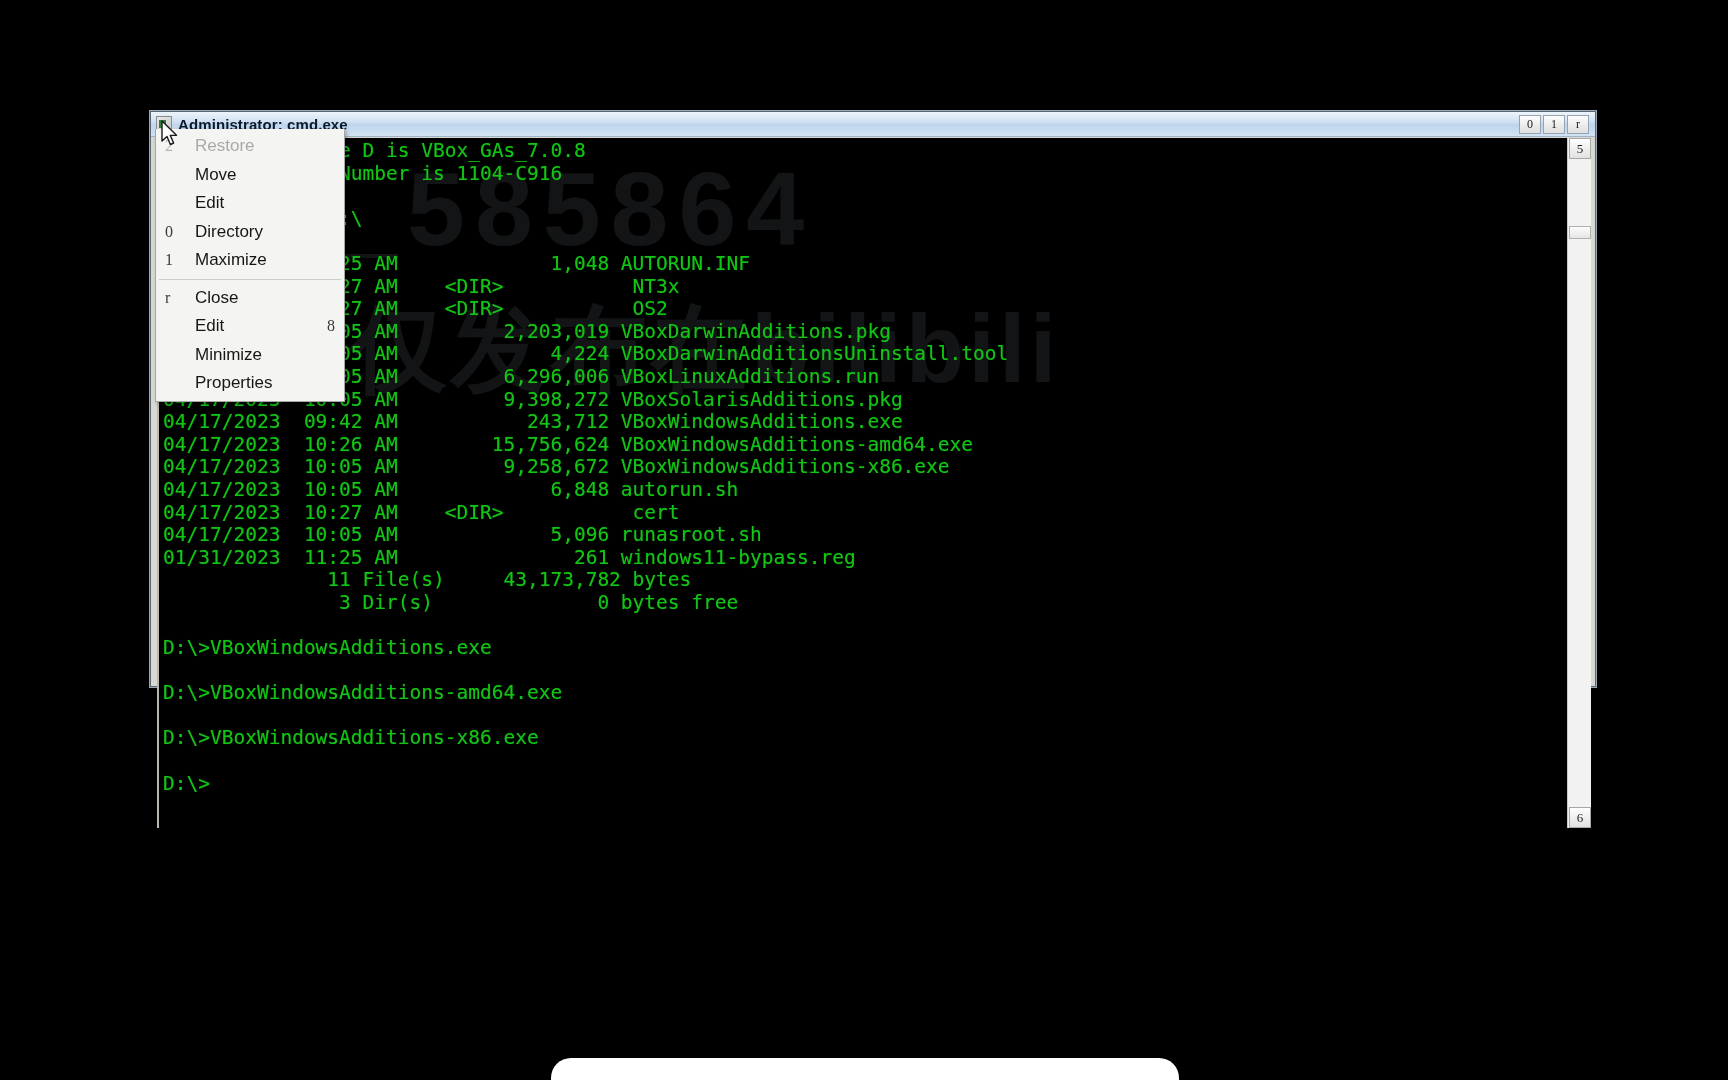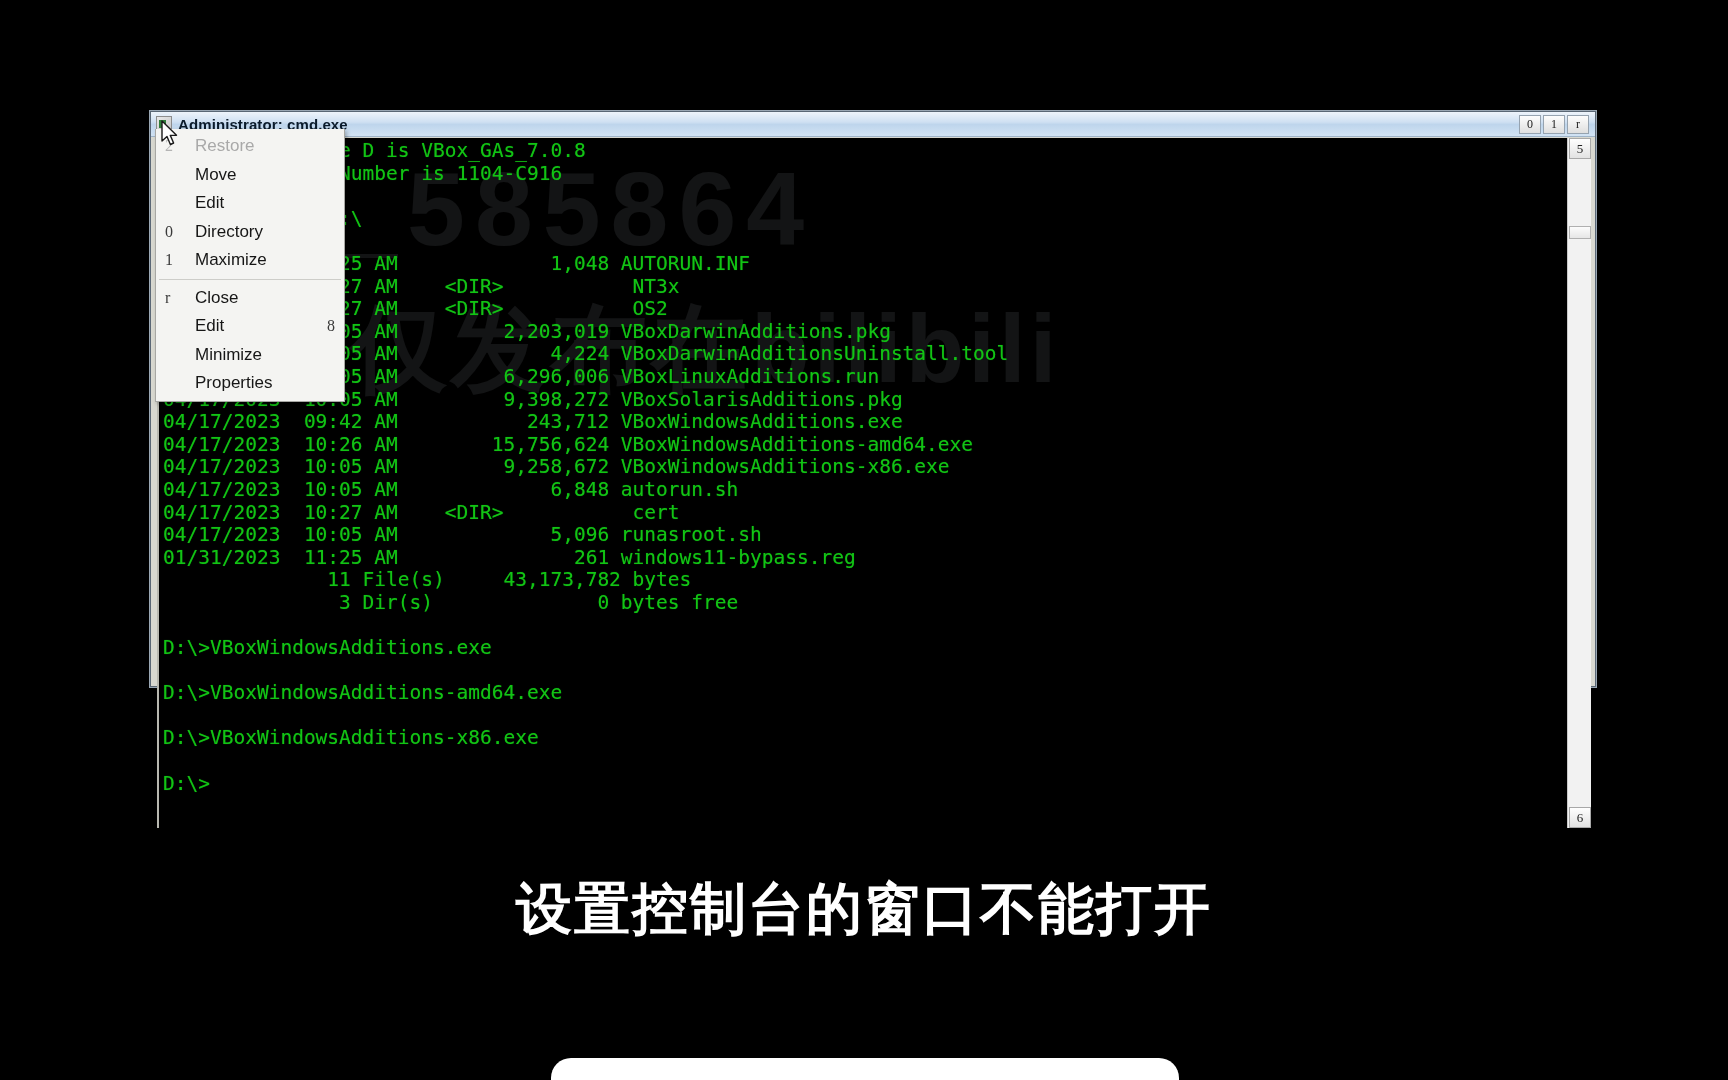--- a/index.html
+++ b/index.html
@@ -348,17 +348,16 @@
     <div class="menu-row">
       <span class="menu-accel"></span>
       <span class="menu-label">Properties</span>
     </div>
   </div>
 
   <svg id="mouse-cursor" viewBox="0 0 20 28">
     <path d="M2 1 L2 21 L7 16.5 L10.4 24.5 L13.6 23 L10.3 15.4 L16.5 15.2 Z" fill="#ffffff" stroke="#1a1a1a" stroke-width="1.4" stroke-linejoin="round"></path>
   </svg>
 
-  <div id="subtitle">设置控制台的窗口不能打开</div>
 
   <div id="bottom-rounded"></div>
 
 </div>
 
 </body></html>

